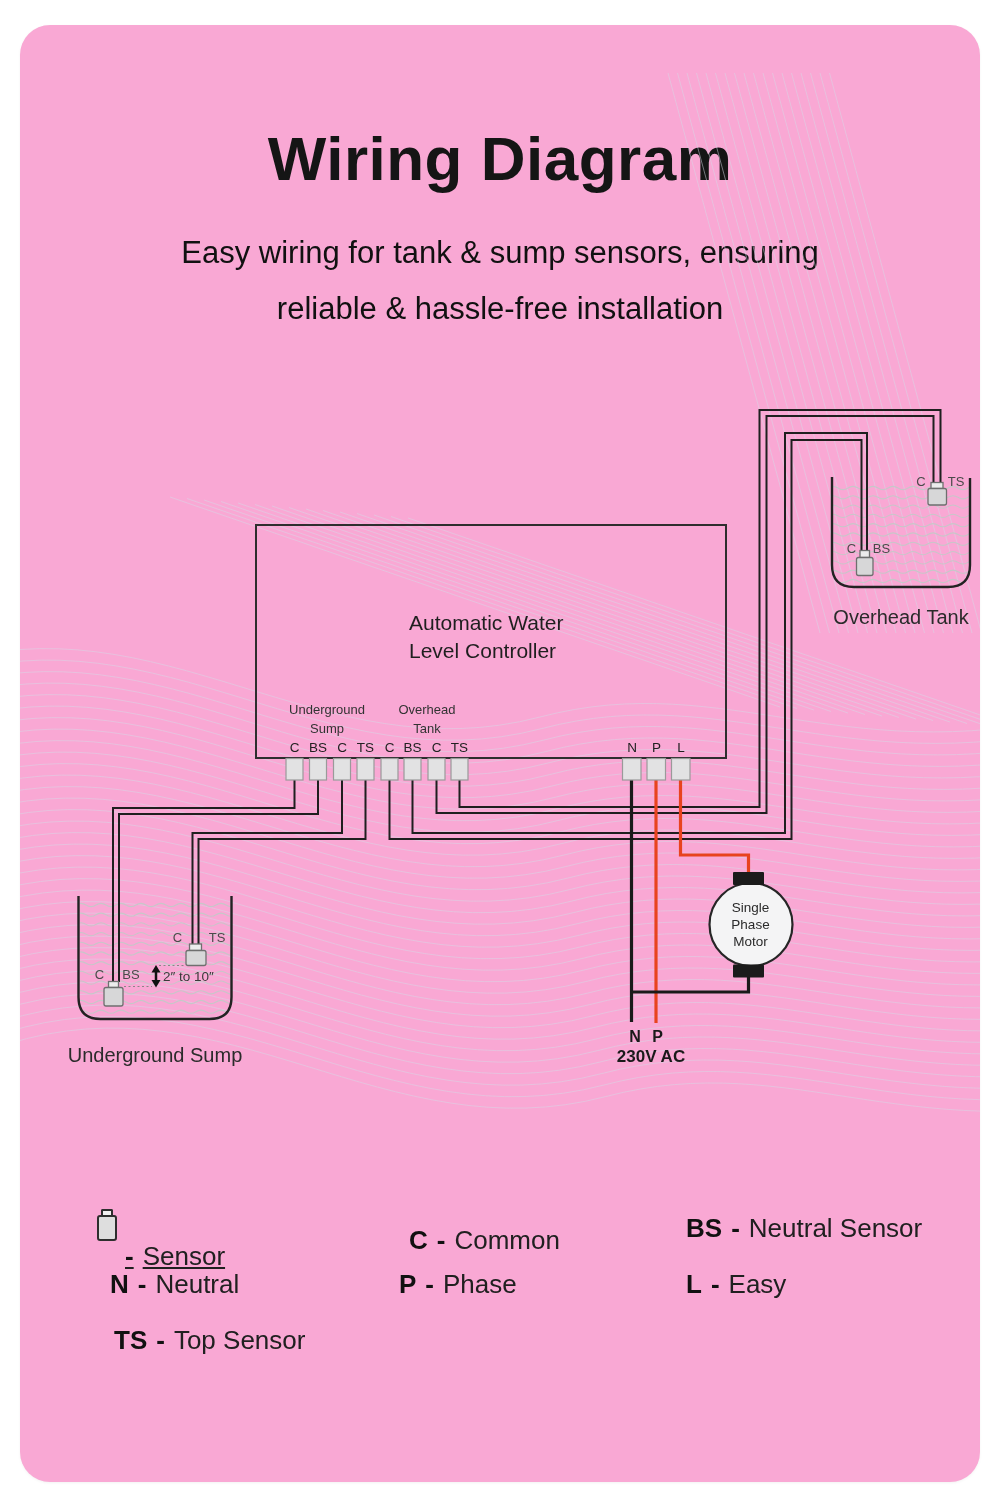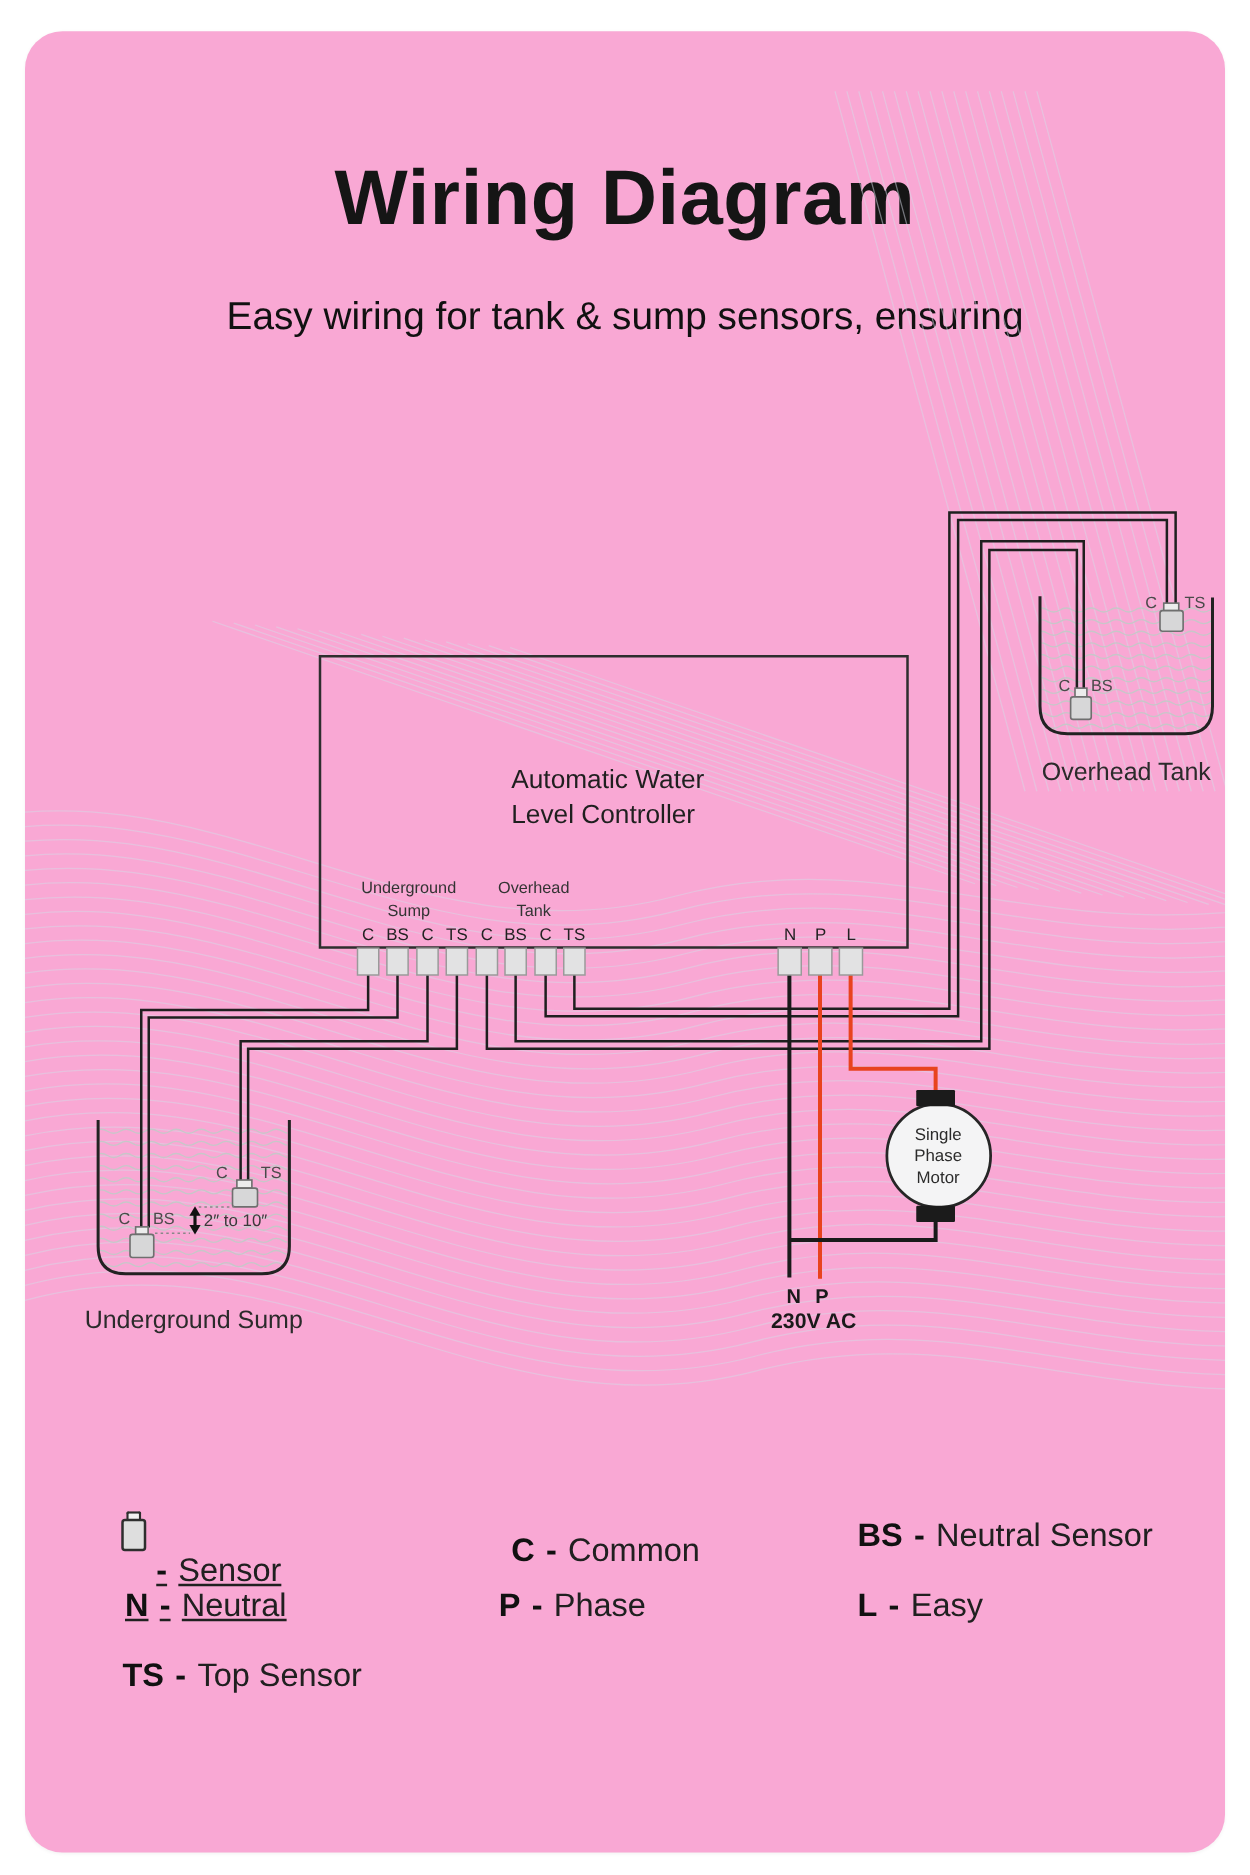--- a/index.html
+++ b/index.html
@@ -39,20 +39,21 @@
                border:2px solid #2e2e2e;border-bottom:none;border-radius:2px 2px 0 0;box-sizing:border-box;}
 </style>
 </head>
 <body>
 
 <div class="card">
 
   <div class="title">Wiring Diagram</div>
   <div class="subtitle">
     <div>Easy wiring for tank &amp; sump sensors, ensuring</div>
+    <div>reliable &amp; hassle-free installation</div>
   </div>
 
   <svg width="1000" height="1500" viewBox="0 0 1000 1500">
     <defs>
       <clipPath id="clipOH">
           <path d="M813 452 L813 540 Q813 561 834 561 L928 561 Q949 561 949 540 L949 452 Z"></path>
         </clipPath>
       <clipPath id="clipUS">
           <path d="M60 870 L60 972 Q60 993 81 993 L189 993 Q210 993 210 972 L210 870 Z"></path>
         </clipPath>
@@ -275,27 +276,27 @@
 
     <div class="legend-item" style="left:105px;top:1216px;text-decoration:underline;">
       <span class="dash" style="margin-left:0;">-</span><span>Sensor</span>
     </div>
     <div class="legend-item" style="left:389px;top:1200px;">
       <span class="abbr">C</span><span class="dash">-</span><span>Common</span>
     </div>
     <div class="legend-item" style="left:666px;top:1188px;">
       <span class="abbr">BS</span><span class="dash">-</span><span>Neutral Sensor</span>
     </div>
-    <div class="legend-item" style="left:80px;top:1244px;text-decoration:underline;">
+    <div class="legend-item" style="left:90px;top:1244px;">
       <span class="abbr">N</span><span class="dash">-</span><span>Neutral</span>
     </div>
     <div class="legend-item" style="left:379px;top:1244px;">
       <span class="abbr">P</span><span class="dash">-</span><span>Phase</span>
     </div>
     <div class="legend-item" style="left:666px;top:1244px;">
       <span class="abbr">L</span><span class="dash">-</span><span>Easy</span>
     </div>
-    <div class="legend-item" style="left:78px;top:1300px;">
+    <div class="legend-item" style="left:94px;top:1300px;">
       <span class="abbr">TS</span><span class="dash">-</span><span>Top Sensor</span>
     </div>
   </div>
 
 </div>
 
 </body></html>

